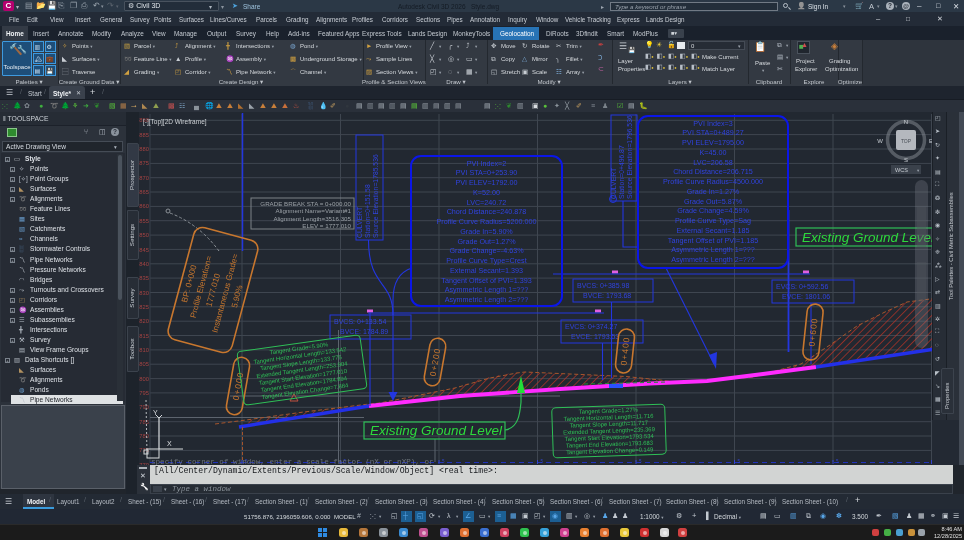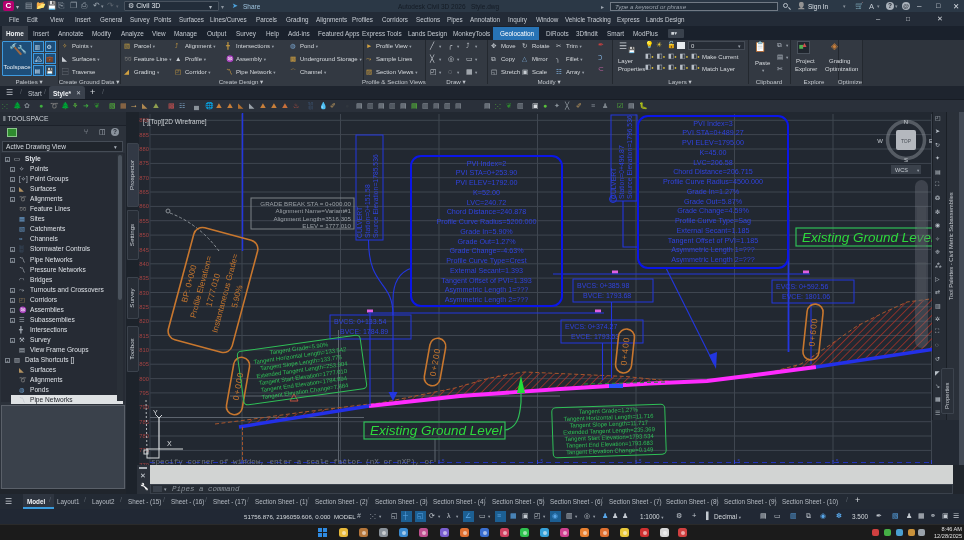--- a/index.html
+++ b/index.html
@@ -648,24 +648,25 @@
 <div class="tx" style="left:948px;top:300px;font-size:5.8px;color:#c6cbd1;transform:rotate(-90deg);transform-origin:0 0;">Tool Palettes - Civil Metric Subassemblies</div>
 <div class="abs" style="left:941px;top:368px;width:13px;height:46px;background:#2a3039;border:1px solid #3c434d;border-radius:2px 0 0 2px"></div>
 <div class="tx" style="left:944px;top:409px;font-size:5.8px;color:#c6cbd1;transform:rotate(-90deg);transform-origin:0 0;">Properties</div>
 <div class="abs" style="left:959px;top:112px;width:5px;height:353px;background:#434a55"></div>
 <div class="abs" style="left:932px;top:420px;width:27px;height:45px;background:#232933"></div>
 <div class="abs" style="left:137px;top:465px;width:13px;height:29px;background:#2b313a"></div>
 <div class="abs" style="left:139px;top:467px;width:8px;height:2px;background:#aeb4ba"></div>
 <div class="tx" style="left:140px;top:472px;font-size:7px;color:#d5dae0">✕</div>
 <div class="tx" style="left:140px;top:483px;font-size:7px;color:#d5dae0;filter:grayscale(1) brightness(1.5)">🔧</div>
 <div class="abs" style="left:150px;top:465px;width:803px;height:19px;background:#d2d4d3"></div>
+<div class="tx" style="left:154px;top:465.5px;font-size:8.2px;font-family:'Liberation Mono',monospace;color:#15181c">[All/Center/Dynamic/Extents/Previous/Scale/Window/Object] &lt;real time&gt;:</div>
 <div class="abs" style="left:150px;top:484px;width:803px;height:10px;background:#262c34;border:1px solid #3a414b"></div>
 <div class="abs" style="left:153px;top:486px;width:9px;height:6px;background:#3a414b"></div>
 <div class="tx" style="left:164px;top:485.5px;font-size:5px;color:#9aa2ab">▾</div>
-<div class="tx" style="left:172px;top:485px;font-size:7.5px;font-style:italic;font-family:'Liberation Mono',monospace;color:#8a929a">Pipes a command</div>
+<div class="tx" style="left:172px;top:485px;font-size:7.5px;font-style:italic;font-family:'Liberation Mono',monospace;color:#8a929a">Type a window</div>
 <div class="abs" style="left:953px;top:465px;width:11px;height:29px;background:#20252c"></div>
 <div class="abs" style="left:0;top:494px;width:964px;height:15px;background:#232a34"></div>
 <div class="tx" style="left:5px;top:497px;font-size:8px;color:#c9ced5">☰</div>
 <div class="abs" style="left:23px;top:494px;width:31px;height:15px;background:#2e3540;border-bottom:2px solid #3a9bdc"></div>
 <div class="tx" style="left:27px;top:497.5px;font-size:6.3px;color:#f0f3f6;font-weight:bold">Model</div>
 <div class="tx" style="left:49px;top:496px;font-size:7px;color:#5a626c">/</div>
 <div class="tx" style="left:57px;top:497.5px;font-size:6.3px;color:#b6bcc4">Layout1</div>
 <div class="tx" style="left:84px;top:496px;font-size:7px;color:#5a626c">/</div>
 <div class="tx" style="left:92px;top:497.5px;font-size:6.3px;color:#b6bcc4">Layout2</div>
 <div class="tx" style="left:120px;top:496px;font-size:7px;color:#5a626c">/</div>

